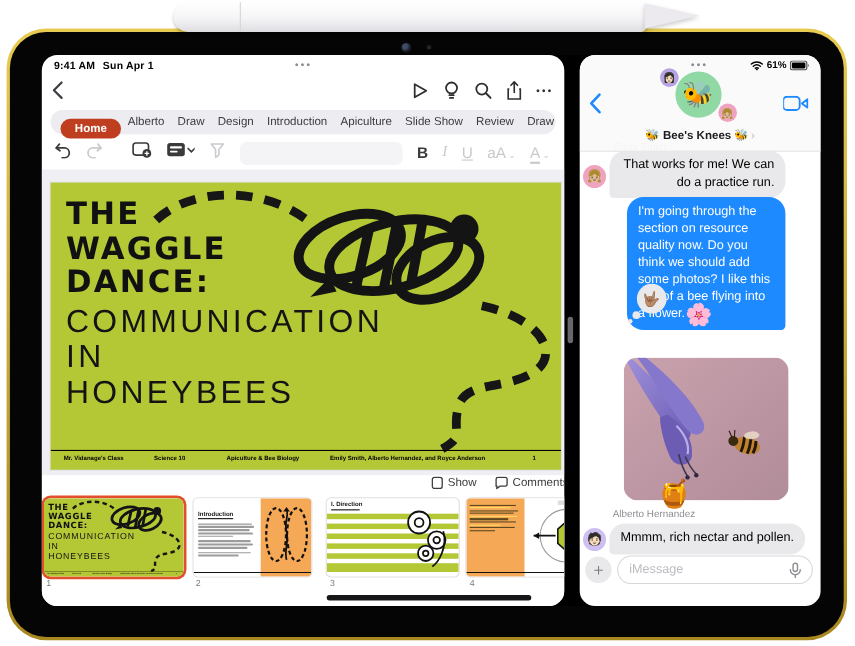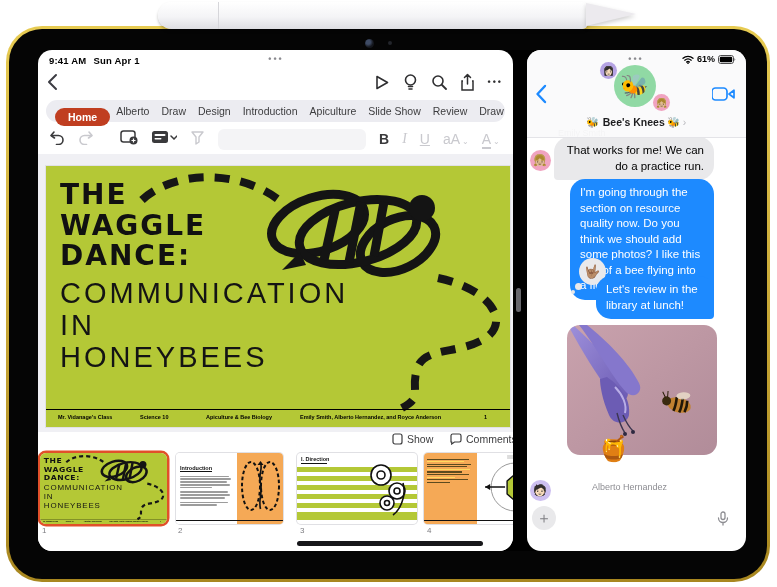--- a/index.html
+++ b/index.html
@@ -419,21 +419,20 @@
         </div>
       <div class="bubble grey" style="left:27px; top:87px; width:160px;"><span>That works for me! We can do a practice run.</span></div>
 
       <div class="bubble blue" style="left:43px; top:129px; width:144px;"><span>I'm going through the section on resource quality now. Do you think we should add some photos? I like this one of a bee flying into a flower.</span><span class="emoji-lg">🌸</span></div>
 
       <div class="tapback" style="left:52px; top:208px;">
           <span>🤟🏽</span>
         </div>
       <div class="tapback-dot" style="left:48px; top:233px; width:7px; height:7px;"></div>
       <div class="tapback-dot" style="left:44px; top:240px; width:4px; height:4px;"></div>
-      <div class="bubble blue" style="left:69px; top:226px; width:118px;"><span>Let's review in the library at lunch!</span></div>
 
       <div class="photo-msg">
         <svg width="150" height="130" viewBox="0 0 150 130">
           <defs>
             <linearGradient id="pbg" x1="0" y1="0" x2="1" y2="1">
                 <stop offset="0" stop-color="#c9a2ad"></stop>
                 <stop offset="1" stop-color="#b18c99"></stop>
               </linearGradient>
             <linearGradient id="pet" x1="0" y1="0" x2="1" y2="1">
                 <stop offset="0" stop-color="#9e90db"></stop>
@@ -455,27 +454,29 @@
             <ellipse cx="0" cy="0" rx="12" ry="7.5" fill="#c08130"></ellipse>
             <path d="M-4 -7 C-3 0 -3 3 -4 7 M2 -7.5 C3 0 3 3 2 7.2 M7 -6 C8 -2 8 2 7 5.5" stroke="#201708" stroke-width="2.6" fill="none"></path>
             <circle cx="-13" cy="-1" r="4.5" fill="#3a2a10"></circle>
             <ellipse cx="2" cy="-10" rx="7" ry="3.6" fill="#e9dcc9" opacity=".85" transform="rotate(-18 2 -10)"></ellipse>
             <path d="M-15 -4 l-4 -5 M-13 -5 l-1 -6" stroke="#2a1d08" stroke-width="1" fill="none"></path>
           </g>
         </svg>
       </div>
       <span class="photo-sticker">🍯</span>
 
-      <span class="sender-label" style="left:30px; top:432px;margin-left:35px;">Alberto Hernandez</span>
+      <span class="sender-label" style="left:30px; top:412px;">Alberto Hernandez</span>
       <div class="msg-avatar" style="left:3px; top:430px; background:#cdbff0;">
           <span>🧑🏻</span>
         </div>
+      <div class="bubble grey" style="left:27px; top:426px; white-space:nowrap;"><span>Mmmm, rich nectar and pollen.</span></div>
 
       <div class="composer">
         <div class="plus-btn">＋</div>
+        <input class="imsg-field" placeholder="iMessage" style="">
         <span class="mic">
           <svg width="12" height="15" viewBox="0 0 12 15">
               <rect x="4" y="1" width="4" height="7.5" rx="2" fill="none" stroke="#8e8e93" stroke-width="1.3"></rect>
               <path d="M1.5 7 a4.5 4.5 0 0 0 9 0 M6 11.5 v2.5" fill="none" stroke="#8e8e93" stroke-width="1.3" stroke-linecap="round"></path>
             </svg>
         </span>
       </div>
     </div>
 
     <div class="ms-header">

